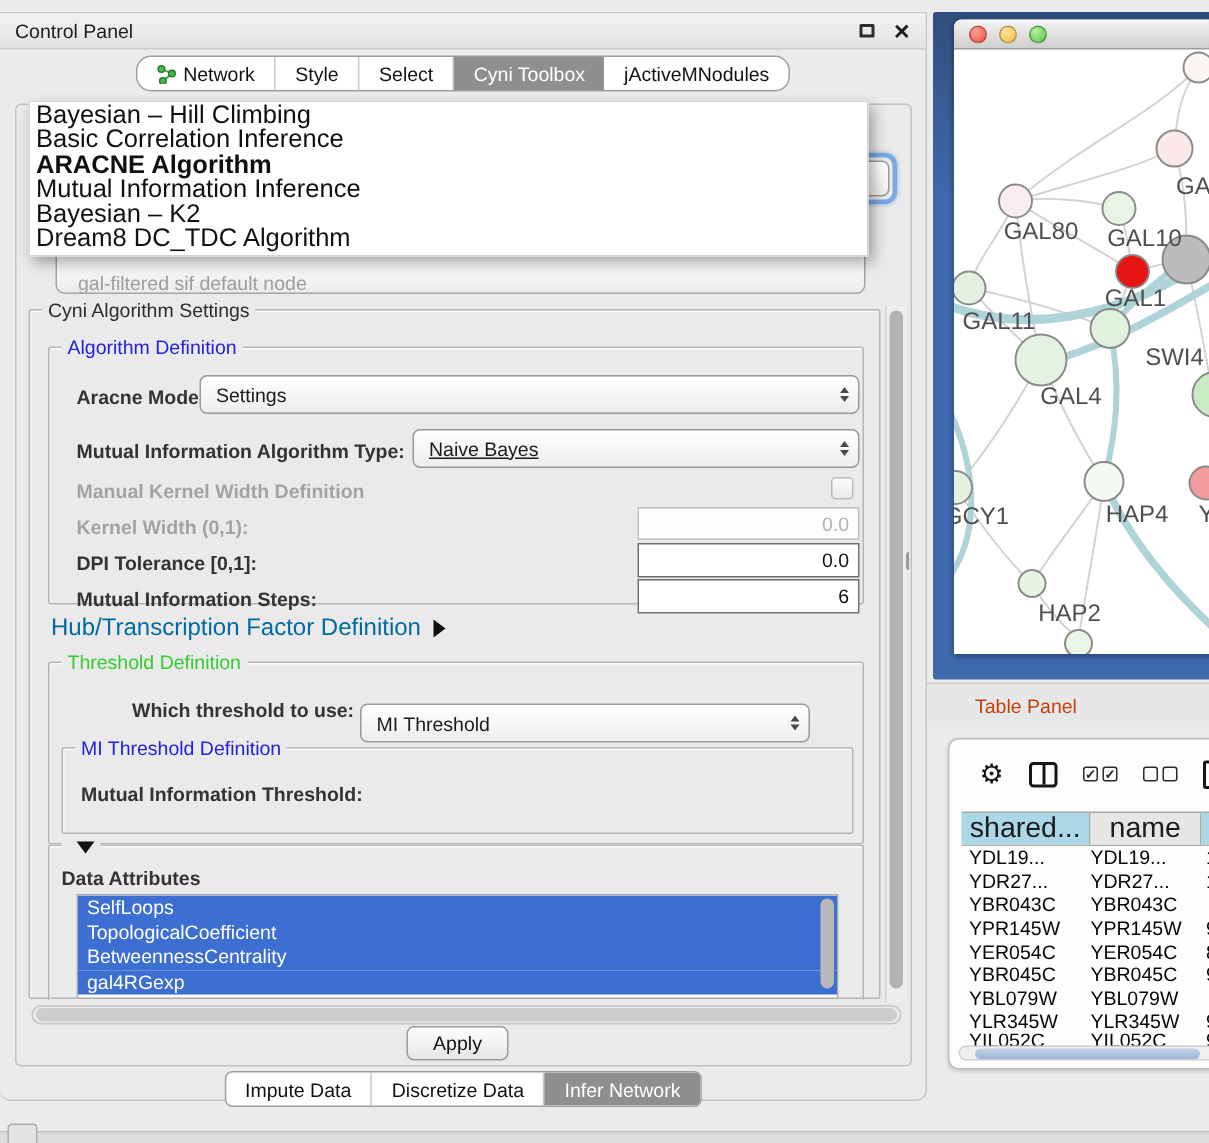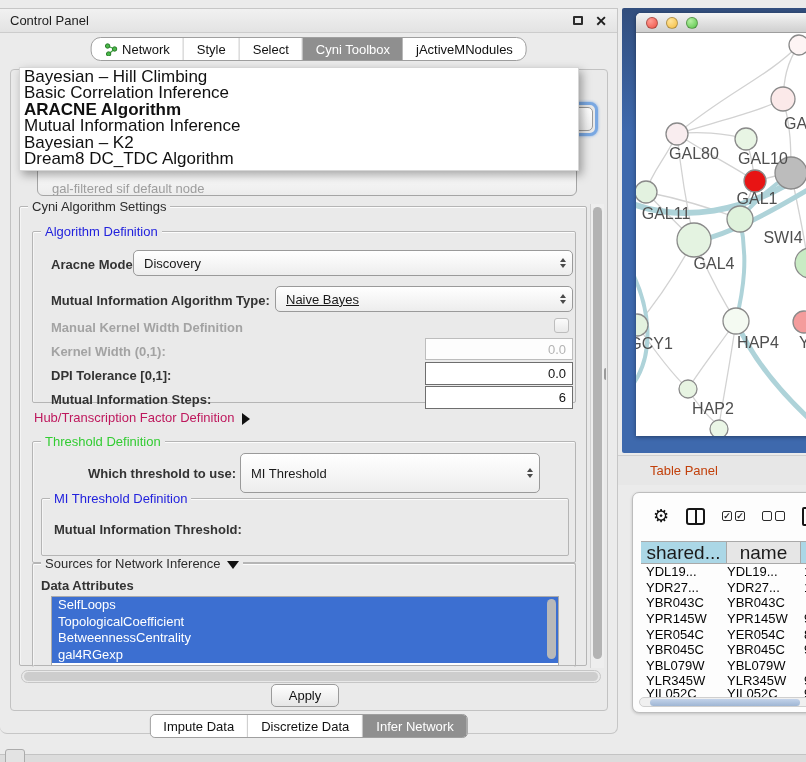--- a/index.html
+++ b/index.html
@@ -64,21 +64,21 @@
         justify-content:center; gap:2px; }
   .tri-up { width:0; height:0; border-left:3.5px solid transparent; border-right:3.5px solid transparent;
         border-bottom:4.5px solid #4a4a4a; }
   .tri-down { width:0; height:0; border-left:3.5px solid transparent; border-right:3.5px solid transparent;
         border-top:4.5px solid #4a4a4a; }
   .field { position:absolute; background:#fff; border:1px solid #6e6e6e; font-size:13px; color:#111;
         display:flex; align-items:center; justify-content:flex-end; padding:0 6px; }
   .field.disabled { border-color:#bdbdbd; color:#b3b3b3; background:#fdfdfd; }
   .checkbox { position:absolute; width:15px; height:15px; border:1px solid #bdbdbd; border-radius:3px;
         background:linear-gradient(#fbfbfb,#e9e9e9); }
-  .expander-label { position:absolute; font-size:13px; color:#be185d; white-space:nowrap; }
+  .expander-label { position:absolute; font-size:16px; color:#0369a1; white-space:nowrap; }
   .tri-right { display:inline-block; width:0; height:0; border-top:6px solid transparent;
         border-bottom:6px solid transparent; border-left:8px solid #111; margin-left:8px;
         vertical-align:middle; }
   .tri-dn-black { display:inline-block; width:0; height:0; border-left:6.5px solid transparent;
         border-right:6.5px solid transparent; border-top:8px solid #111; margin-left:6px;
         vertical-align:middle; }
   .attr-list { position:absolute; background:#fff; border:1px solid #ababab; overflow:hidden; }
   .attr-item { height:16.6px; line-height:16.6px; font-size:13px; color:#fff; background:#3c6fd1;
         padding-left:6px; white-space:nowrap; }
   .attr-vscroll { position:absolute; right:2px; top:2px; width:9px; height:60px; background:#b9b9b9;
@@ -205,21 +205,21 @@
       </div>
 
       <div class="groupbox" style="left:8px; top:136px; width:568px; height:460px;">
         <span class="legend">Cyni Algorithm Settings</span>
 
         <div class="groupbox" style="left:12px; top:24px; width:544px; height:172px;">
           <span class="legend blue">Algorithm Definition</span>
 
           <span class="lbl" style="left:18px; top:25px;">Aracne Mode:</span>
           <div class="combo" style="left:100px; top:18px; width:440px; height:26px;">
-            <span>Discovery</span>
+            <span>Settings</span>
             <span class="arrows">
                 <span class="tri-up"></span>
                 <span class="tri-down"></span>
               </span>
           </div>
 
           <span class="lbl" style="left:18px; top:61px;">Mutual Information Algorithm Type:</span>
           <div class="combo" style="left:242px; top:54px; width:298px; height:26px;text-decoration:underline;">
             <span>Naive Bayes</span>
             <span class="arrows">
@@ -248,36 +248,36 @@
         </div>
 
         <div class="expander-label" style="left:14px; top:203px;">
           <span>Hub/Transcription Factor Definition</span><span class="tri-right"></span>
         </div>
 
         <div class="groupbox" style="left:12px; top:234px; width:544px; height:122px;">
           <span class="legend green">Threshold Definition</span>
 
           <span class="lbl" style="left:55px; top:24px;">Which threshold to use:</span>
-          <div class="combo" style="left:207px; top:11px; width:300px; height:40px;text-align:center;">
+          <div class="combo" style="left:207px; top:27px; width:300px; height:26px;text-align:center;">
             <span>MI Threshold</span>
             <span class="arrows">
                 <span class="tri-up"></span>
                 <span class="tri-down"></span>
               </span>
           </div>
 
           <div class="groupbox" style="left:8px; top:56px; width:528px; height:58px;">
             <span class="legend blue">MI Threshold Definition</span>
             <span class="lbl" style="left:12px; top:23px;">Mutual Information Threshold:</span>
           </div>
         </div>
 
         <div class="groupbox" style="left:12px; top:356px; width:544px; height:104px; border-bottom:none;">
-          <span class="legend"><span>Sources for Network Inference</span><span class="tri-dn-black"></span></span>
+          <span class="legend"><span class="tri-dn-black"></span></span>
           <span class="lbl" style="left:8px; top:14px;">Data Attributes</span>
           <div class="attr-list" style="left:18px; top:32px; width:508px; height:70px;">
             <div class="attr-item">SelfLoops</div>
             <div class="attr-item">TopologicalCoefficient</div>
             <div class="attr-item">BetweennessCentrality</div>
             <div class="attr-item">gal4RGexp</div>
             <div class="attr-vscroll"></div>
           </div>
         </div>
       </div>

